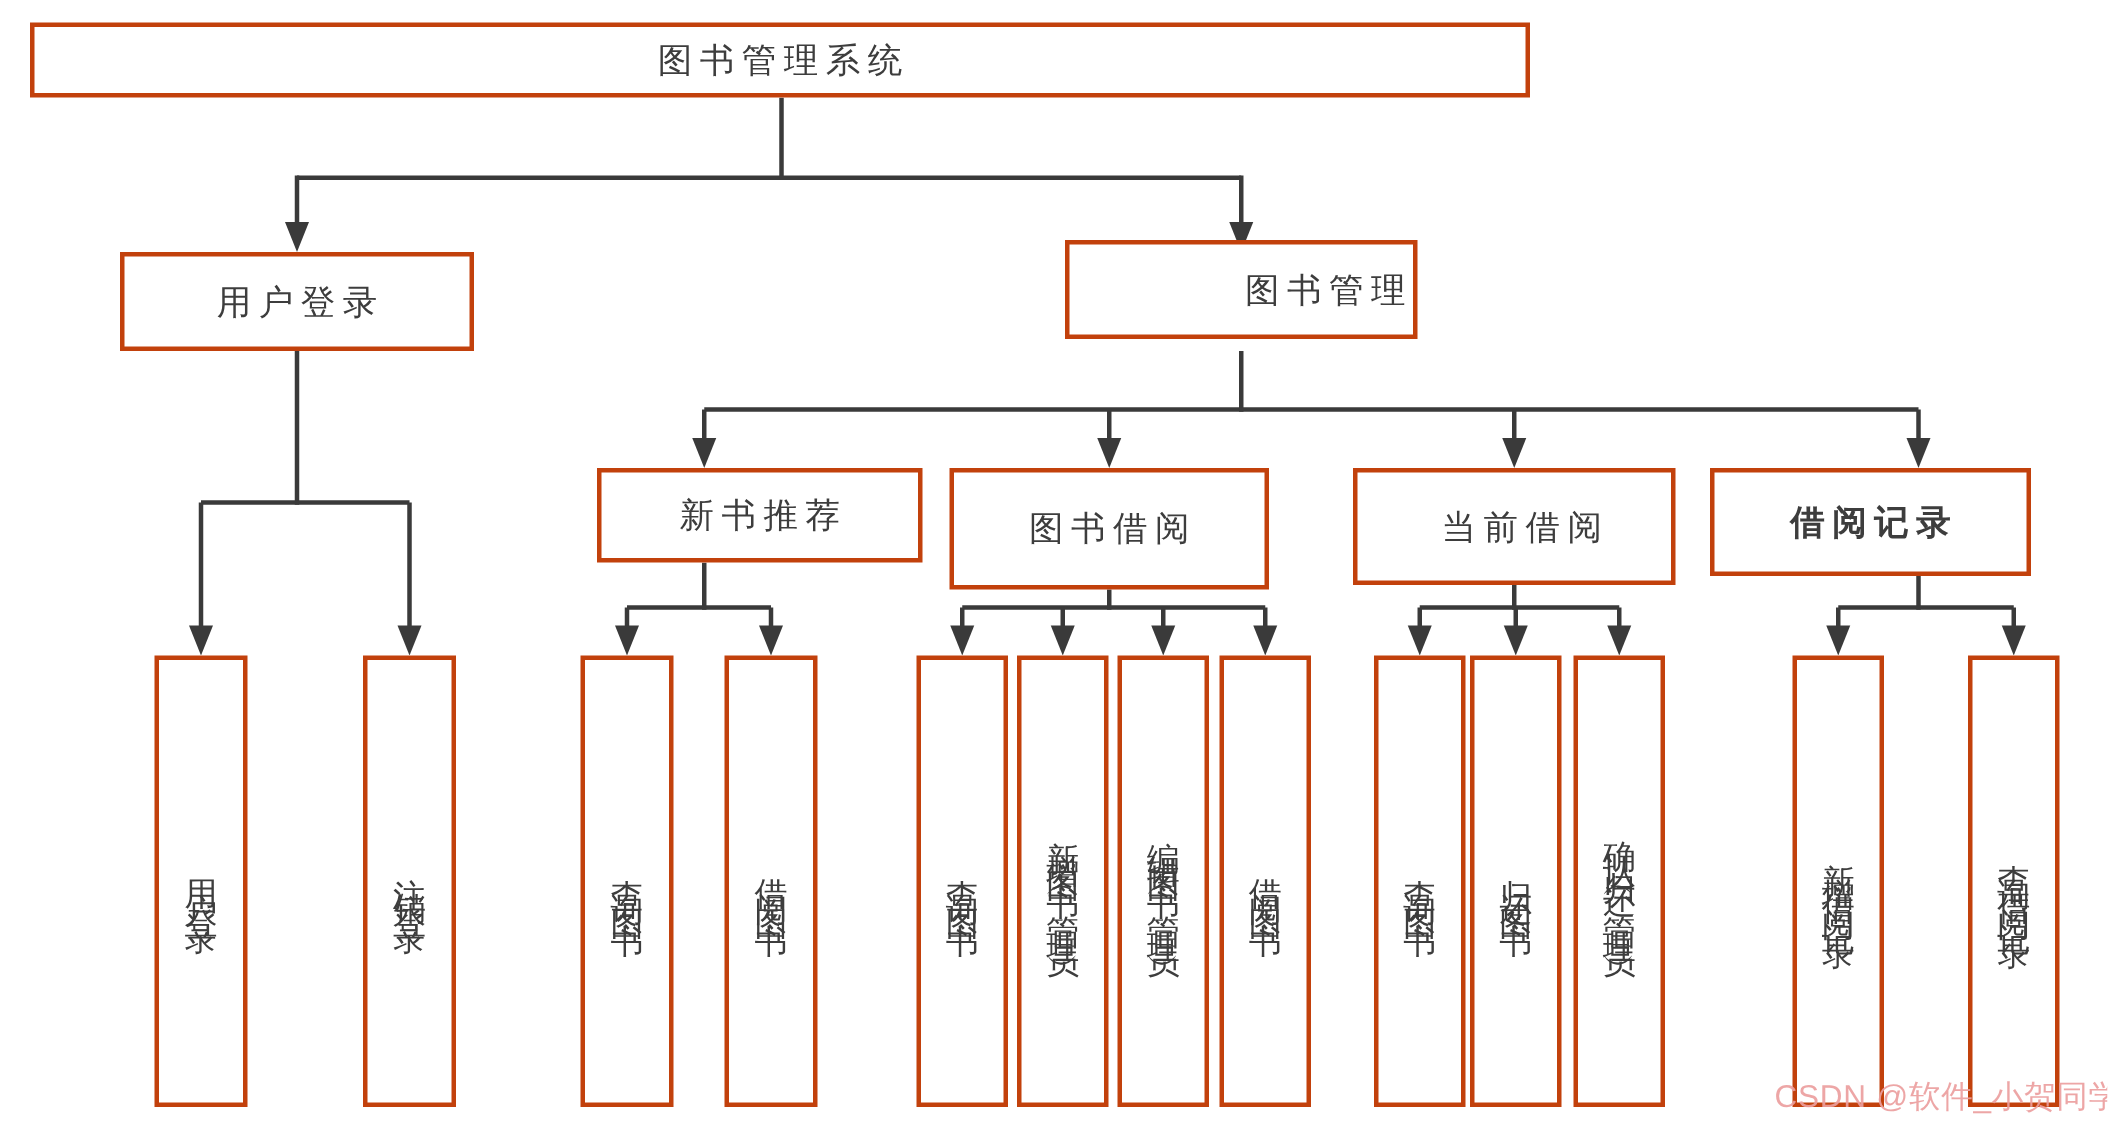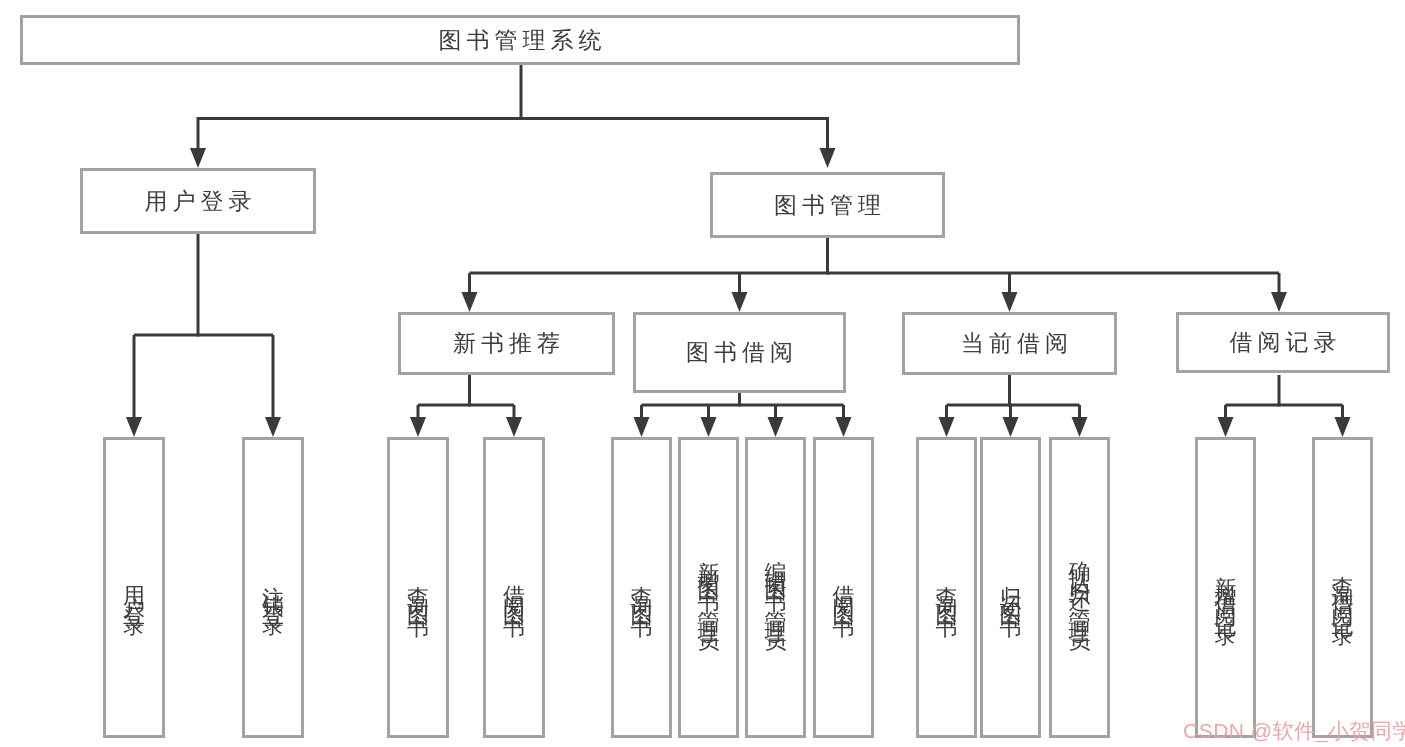--- a/index.html
+++ b/index.html
@@ -3,21 +3,21 @@
 <meta charset="utf-8">
 <style>
   html,body { margin:0; padding:0; background:#ffffff; }
   .stage {
     position:relative; width:1405px; height:747px; background:#ffffff;
     font-family:"Liberation Sans", sans-serif; overflow:hidden;
   }
   .edges { position:absolute; left:0; top:0; }
   .box {
     position:absolute; box-sizing:border-box;
-    border:3px solid #a3a3a3; background:#ffffff;
+    border:3px solid #c2410c; background:#ffffff;
     display:flex; align-items:center; justify-content:center;
     color:#3d3d3d;
   }
   .hlabel { font-size:23px; letter-spacing:5px; text-indent:5px; white-space:nowrap; }
   .vlabel {
     writing-mode:vertical-rl; text-orientation:mixed;
     font-size:22px; letter-spacing:10px; line-height:1; white-space:nowrap;
   }
   .watermark {
     position:absolute; left:1183px; top:717px;
@@ -95,34 +95,34 @@
     </g>
   </svg>
 
   <div class="box" style="left:20px; top:15px; width:1000px; height:50px;">
     <span class="hlabel">图书管理系统</span>
   </div>
 
   <div class="box" style="left:80px; top:168px; width:236px; height:66px;">
     <span class="hlabel">用户登录</span>
   </div>
-  <div class="box" style="left:710px; top:172px; width:235px; height:66px;">
+  <div class="box" style="left:710px; top:160px; width:235px; height:66px;justify-content:flex-end;">
     <span class="hlabel">图书管理</span>
   </div>
 
   <div class="box" style="left:361px; top:312px; width:217px; height:63px;margin-left:37px;">
     <span class="hlabel">新书推荐</span>
   </div>
   <div class="box" style="left:633px; top:312px; width:213px; height:81px;">
     <span class="hlabel">图书借阅</span>
   </div>
-  <div class="box" style="left:902px; top:312px; width:215px; height:63px;padding-left:10px;">
+  <div class="box" style="left:902px; top:312px; width:215px; height:78px;padding-left:10px;">
     <span class="hlabel">当前借阅</span>
   </div>
-  <div class="box" style="left:1176px; top:312px; width:214px; height:61px;">
+  <div class="box" style="left:1140px; top:312px; width:214px; height:72px;font-weight:bold;">
     <span class="hlabel">借阅记录</span>
   </div>
 
   <div class="box" style="left:103px; top:437px; width:62px; height:301px;">
     <span class="vlabel">用户登录</span>
   </div>
   <div class="box" style="left:242px; top:437px; width:62px; height:301px;">
     <span class="vlabel">注销登录</span>
   </div>
 

